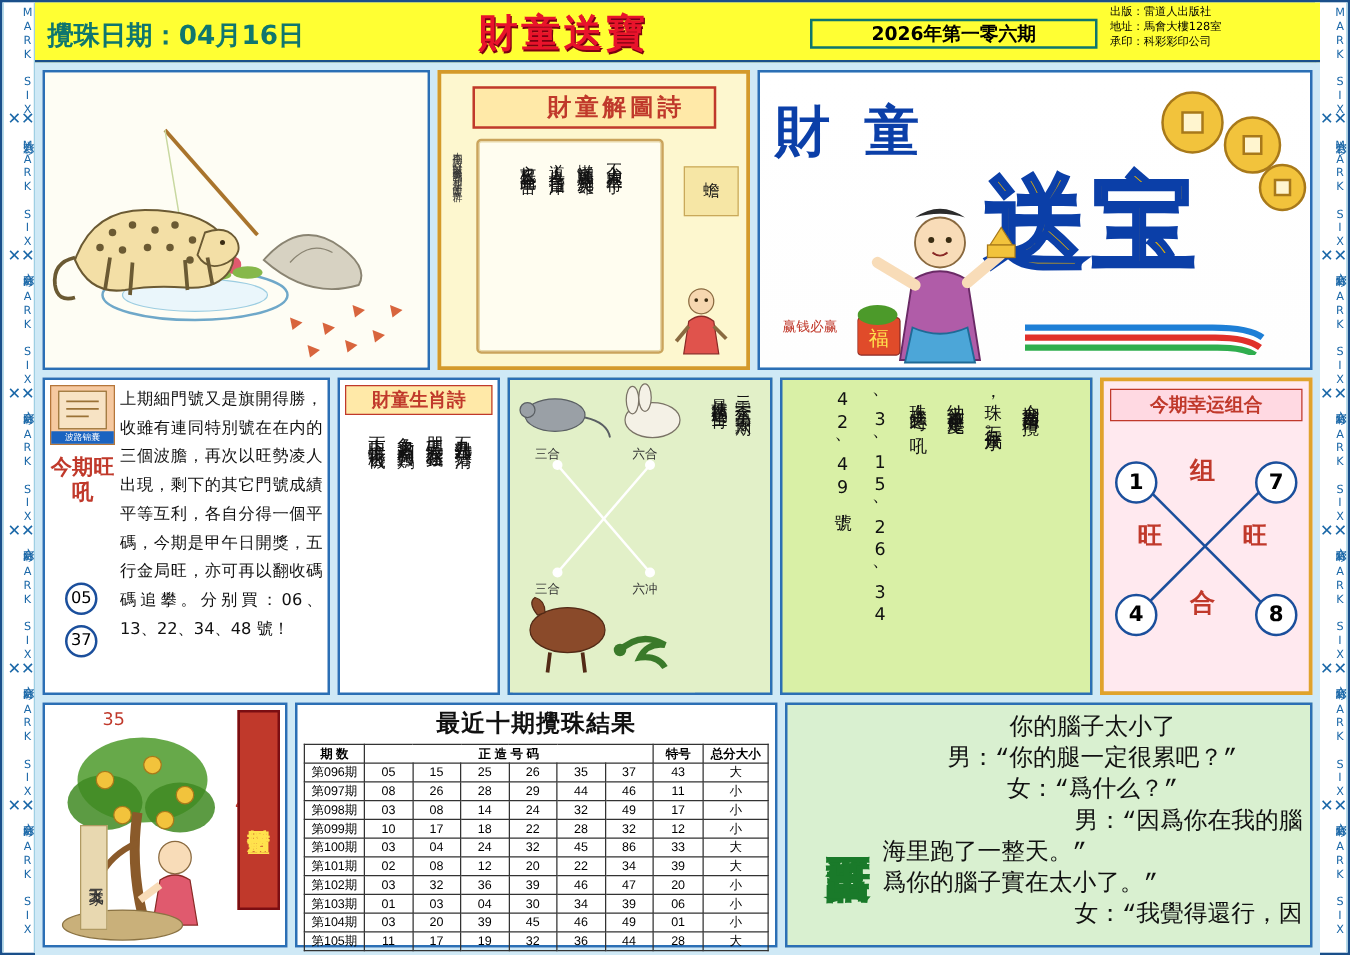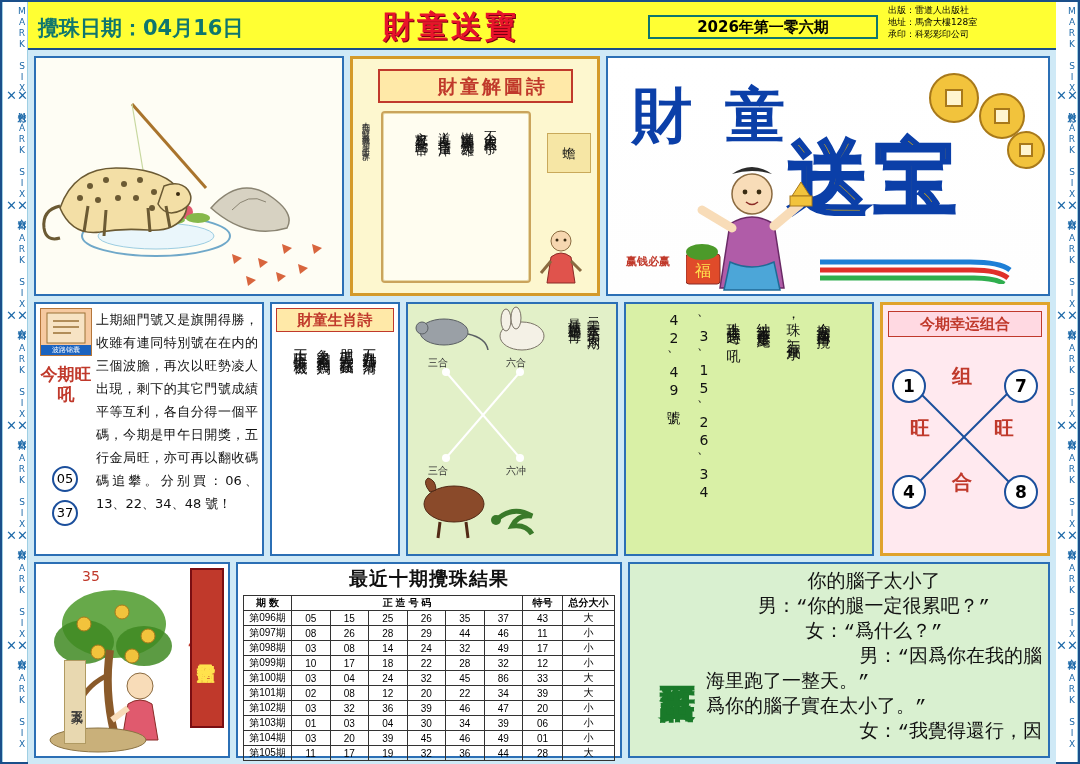--- a/index.html
+++ b/index.html
@@ -109,28 +109,28 @@
     font-size:13px; color:#111; text-align:center; line-height:40px;
   }
   #poem-boy { position:absolute; right:6px; bottom:2px; width:60px; height:62px; }
 
   #logo-panel {
     left:578px; top:6px; width:444px; height:240px;
     border:2px solid #2b6fb5;
     background:linear-gradient(#ffffff,#fefefe);
     overflow:hidden;
   }
-  #logo-cai { position:absolute; left:24px; top:18px; font-size:60px; font-weight:bold; color:#0b3fa8; letter-spacing:6px; }
+  #logo-cai { position:absolute; left:12px; top:18px; font-size:44px; font-weight:bold; color:#0b3fa8; letter-spacing:6px; }
   #logo-song {
     position:absolute; left:180px; top:66px; font-size:82px; font-weight:bold;
     color:#e8b200; -webkit-text-stroke:3px #0b3fa8; letter-spacing:4px;
   }
   #logo-rainbow { position:absolute; left:212px; top:200px; width:224px; height:26px; }
   #logo-win {
-    position:absolute; left:18px; top:196px; font-size:11px; color:#c0392b; font-weight:bold;
+    position:absolute; left:18px; top:196px; font-size:11px; color:#c0392b; font-weight:normal;
   }
 
   
   #strategy-panel {
     left:6px; top:252px; width:230px; height:254px;
     border:2px solid #2b6fb5; background:#ffffff;
   }
   #strategy-left { position:absolute; left:2px; top:2px; width:56px; height:248px; }
   #strat-badge {
     position:absolute; left:2px; top:2px; width:52px; height:48px;

